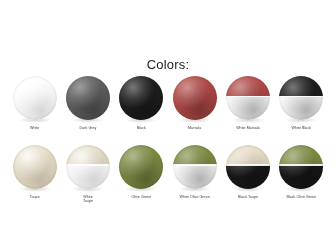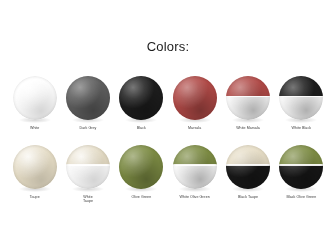--- a/index.html
+++ b/index.html
@@ -19,21 +19,21 @@
     position: relative;
     width: 336px;
     height: 252px;
     background: #ffffff;
   }
 
   
   .title {
     position: absolute;
     left: 0;
-    top: 39px;
+    top: 57px;
     width: 336px;
     text-align: center;
     font-size: 13px;
     line-height: 15px;
     color: #1c1c1c;
     letter-spacing: 0.2px;
     font-family: "Liberation Sans", sans-serif;
   }
 
   

